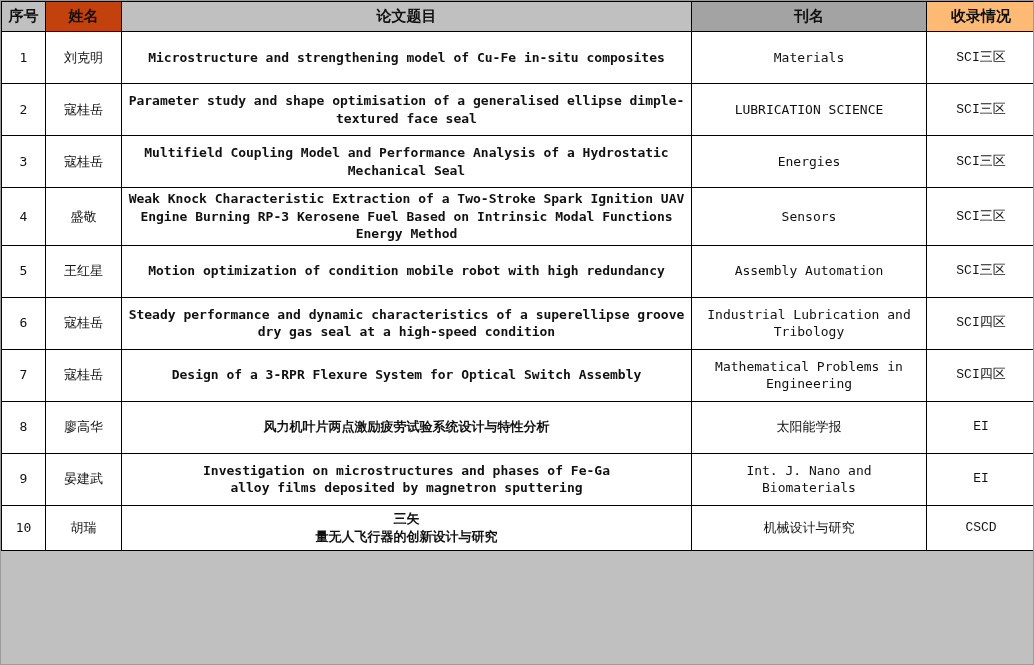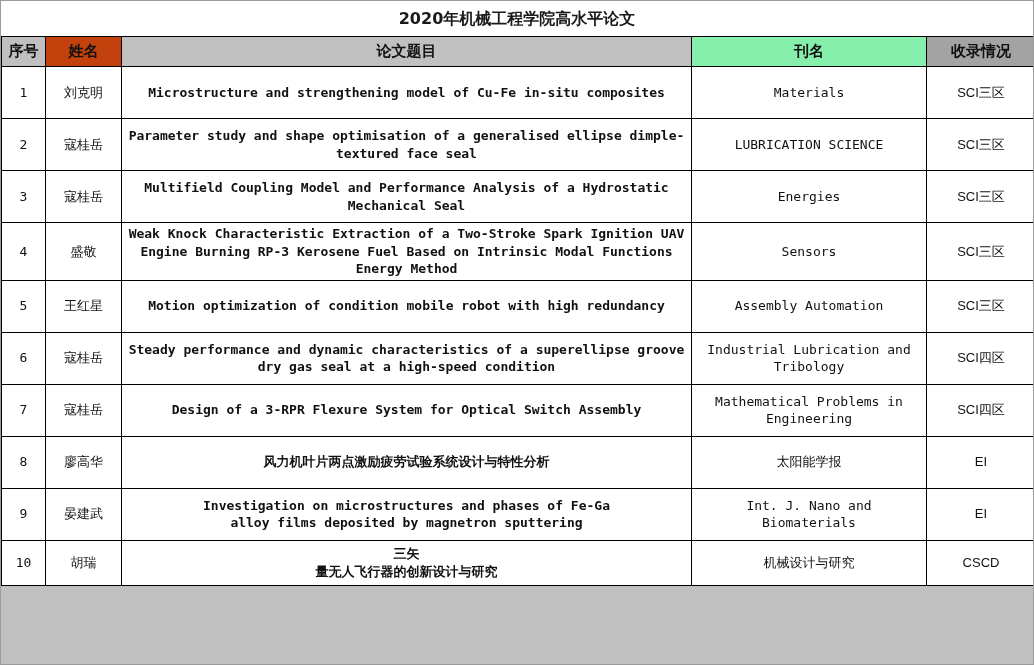--- a/index.html
+++ b/index.html
@@ -53,49 +53,48 @@
     height: 52px;
     font-size: 13px;
     white-space: pre-line;
     line-height: 1.35;
   }
   tbody tr:last-child td { height: 45px; }
   td.c-no    { font-size: 13px; font-family: "DejaVu Sans Mono", "Liberation Mono", monospace; }
   td.c-name  { font-size: 13px; margin-top: 14px; }
   td.c-title { font-size: 11.5px; font-family: "DejaVu Sans Mono", "Liberation Mono", monospace; font-weight: bold; }
   td.c-journal { font-size: 12px; font-family: "DejaVu Sans Mono", "Liberation Mono", monospace; }
-  td.c-index { font-size: 12px; font-family: Liberation Sans, sans-serif; }
+  td.c-index { font-size: 12px; font-family: Liberation Mono, monospace; }
   .footer-strip {
     flex: 1 1 auto;
     background: #c0c0c0;
     min-height: 5px;
   }
 </style>
 </head>
 <body>
 
 <div class="page">
 
-  <div class="doc-title">2020年机械工程学院高水平论文</div>
 
   <table class="papers">
     <colgroup>
       <col style="width:44px">
       <col style="width:76px">
       <col style="width:570px">
       <col style="width:235px">
       <col style="width:109px">
     </colgroup>
     <thead>
       <tr>
         <th style="background: rgb(192, 192, 192);">序号</th>
         <th style="background: #c2410c;">姓名</th>
         <th style="background: rgb(192, 192, 192); text-align: center;">论文题目</th>
-        <th style="background: #86efac;">刊名</th>
-        <th style="background: #a3a3a3;">收录情况</th>
+        <th style="background: #a3a3a3;">刊名</th>
+        <th style="background: #fdba74;">收录情况</th>
       </tr>
     </thead>
     <tbody id="tbody">
         <tr>
     <td class="c-no">1</td>
     <td class="c-name">刘克明</td>
     <td class="c-title">Microstructure and strengthening model of Cu-Fe in-situ composites</td>
     <td class="c-journal">Materials</td>
     <td class="c-index">SCI三区</td>
   </tr>

